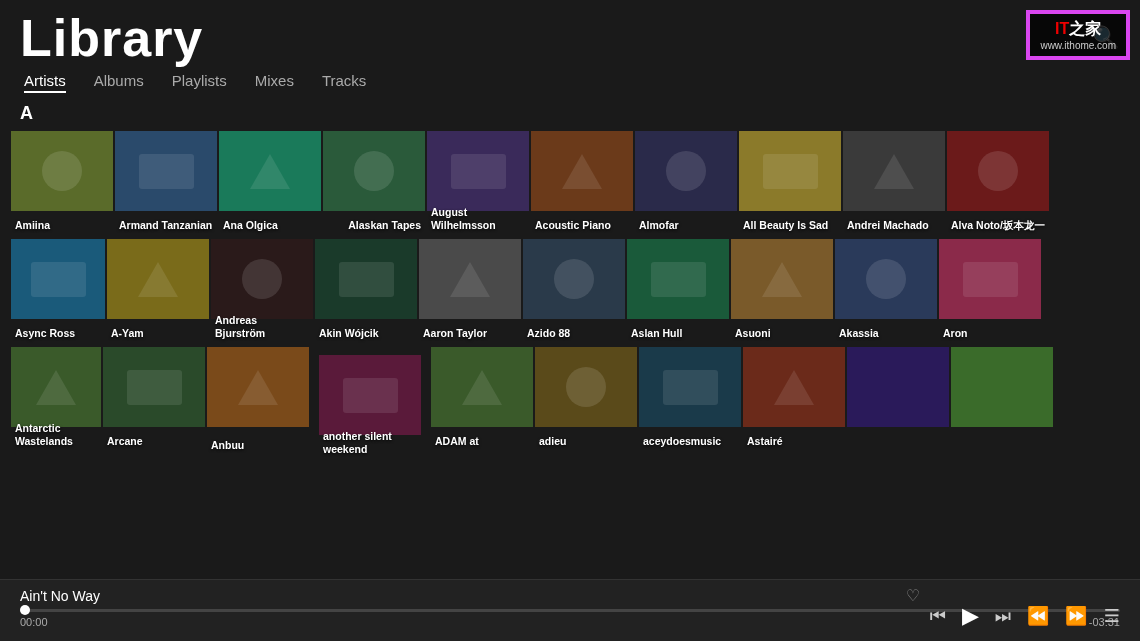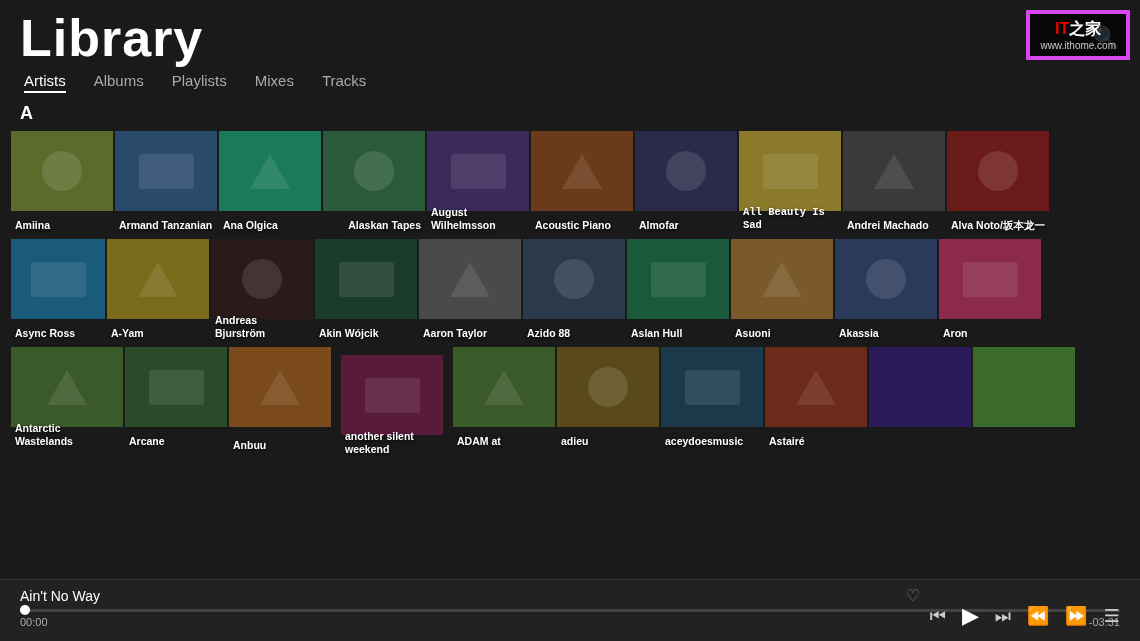--- a/index.html
+++ b/index.html
@@ -73,21 +73,21 @@
     <div style="width: 102px; height: 106px; position: relative; cursor: pointer; overflow: hidden; flex-shrink: 0; margin: 1px;">
       <div style="width: 100%; height: 80px; position: absolute; top: 0px; left: 0px; background: rgb(42, 42, 74); display: flex; align-items: center; justify-content: center;">
         <div style="width: 40px; height: 40px; border-radius: 50%; background: rgba(255, 255, 255, 0.12);"></div>
       </div>
       <div style="position: absolute; bottom: 4px; left: 4px; right: 4px; font-size: 10.5px; font-weight: 600; color: rgb(255, 255, 255); text-shadow: rgba(0, 0, 0, 0.9) 0px 1px 3px; line-height: 1.3;">Almofar</div>
     </div>
     <div style="width: 102px; height: 106px; position: relative; cursor: pointer; overflow: hidden; flex-shrink: 0; margin: 1px;">
       <div style="width: 100%; height: 80px; position: absolute; top: 0px; left: 0px; background: rgb(139, 122, 42); display: flex; align-items: center; justify-content: center;">
         <div style="width: 55px; height: 35px; background: rgba(255, 255, 255, 0.1); border-radius: 3px;"></div>
       </div>
-      <div style="position: absolute; bottom: 4px; left: 4px; right: 4px; font-size: 10.5px; font-weight: 600; color: rgb(255, 255, 255); text-shadow: rgba(0, 0, 0, 0.9) 0px 1px 3px; line-height: 1.3; font-family: Liberation Mono, monospace;">All Beauty Is Sad</div>
+      <div style="position: absolute; bottom: 4px; left: 4px; right: 4px; font-size: 10.5px; font-weight: 600; color: rgb(255, 255, 255); text-shadow: rgba(0, 0, 0, 0.9) 0px 1px 3px; line-height: 1.3;">All Beauty Is Sad</div>
     </div>
     <div style="width: 102px; height: 106px; position: relative; cursor: pointer; overflow: hidden; flex-shrink: 0; margin: 1px;">
       <div style="width: 100%; height: 80px; position: absolute; top: 0px; left: 0px; background: rgb(58, 58, 58); display: flex; align-items: center; justify-content: center;">
         <div style="width: 0px; height: 0px; border-left: 20px solid transparent; border-right: 20px solid transparent; border-bottom: 35px solid rgba(255, 255, 255, 0.1);"></div>
       </div>
       <div style="position: absolute; bottom: 4px; left: 4px; right: 4px; font-size: 10.5px; font-weight: 600; color: rgb(255, 255, 255); text-shadow: rgba(0, 0, 0, 0.9) 0px 1px 3px; line-height: 1.3;">Andrei Machado</div>
     </div>
     <div style="width: 102px; height: 106px; position: relative; cursor: pointer; overflow: hidden; flex-shrink: 0; margin: 1px;">
       <div style="width: 100%; height: 80px; position: absolute; top: 0px; left: 0px; background: rgb(107, 26, 26); display: flex; align-items: center; justify-content: center;">
         <div style="width: 40px; height: 40px; border-radius: 50%; background: rgba(255, 255, 255, 0.12);"></div>
@@ -147,21 +147,21 @@
         <div style="width: 40px; height: 40px; border-radius: 50%; background: rgba(255, 255, 255, 0.12);"></div>
       </div>
       <div style="position: absolute; bottom: 4px; left: 4px; right: 4px; font-size: 10.5px; font-weight: 600; color: rgb(255, 255, 255); text-shadow: rgba(0, 0, 0, 0.9) 0px 1px 3px; line-height: 1.3;">Akassia</div>
     </div>
     <div style="width: 102px; height: 106px; position: relative; cursor: pointer; overflow: hidden; flex-shrink: 0; margin: 1px;">
       <div style="width: 100%; height: 80px; position: absolute; top: 0px; left: 0px; background: rgb(139, 42, 74); display: flex; align-items: center; justify-content: center;">
         <div style="width: 55px; height: 35px; background: rgba(255, 255, 255, 0.1); border-radius: 3px;"></div>
       </div>
       <div style="position: absolute; bottom: 4px; left: 4px; right: 4px; font-size: 10.5px; font-weight: 600; color: rgb(255, 255, 255); text-shadow: rgba(0, 0, 0, 0.9) 0px 1px 3px; line-height: 1.3;">Aron</div>
     </div>
-    <div style="width: 112px; height: 106px; position: relative; cursor: pointer; overflow: hidden; flex-shrink: 0; margin: 1px;">
+    <div style="width: 90px; height: 106px; position: relative; cursor: pointer; overflow: hidden; flex-shrink: 0; margin: 1px;">
       <div style="width: 100%; height: 80px; position: absolute; top: 0px; left: 0px; background: rgb(58, 90, 42); display: flex; align-items: center; justify-content: center;">
         <div style="width: 0px; height: 0px; border-left: 20px solid transparent; border-right: 20px solid transparent; border-bottom: 35px solid rgba(255, 255, 255, 0.1);"></div>
       </div>
       <div style="position: absolute; bottom: 4px; left: 4px; right: 4px; font-size: 10.5px; font-weight: 600; color: rgb(255, 255, 255); text-shadow: rgba(0, 0, 0, 0.9) 0px 1px 3px; line-height: 1.3;">Antarctic Wastelands</div>
     </div>
     <div style="width: 102px; height: 106px; position: relative; cursor: pointer; overflow: hidden; flex-shrink: 0; margin: 1px;">
       <div style="width: 100%; height: 80px; position: absolute; top: 0px; left: 0px; background: rgb(42, 74, 42); display: flex; align-items: center; justify-content: center;">
         <div style="width: 55px; height: 35px; background: rgba(255, 255, 255, 0.1); border-radius: 3px;"></div>
       </div>
       <div style="position: absolute; bottom: 4px; left: 4px; right: 4px; font-size: 10.5px; font-weight: 600; color: rgb(255, 255, 255); text-shadow: rgba(0, 0, 0, 0.9) 0px 1px 3px; line-height: 1.3;">Arcane</div>

